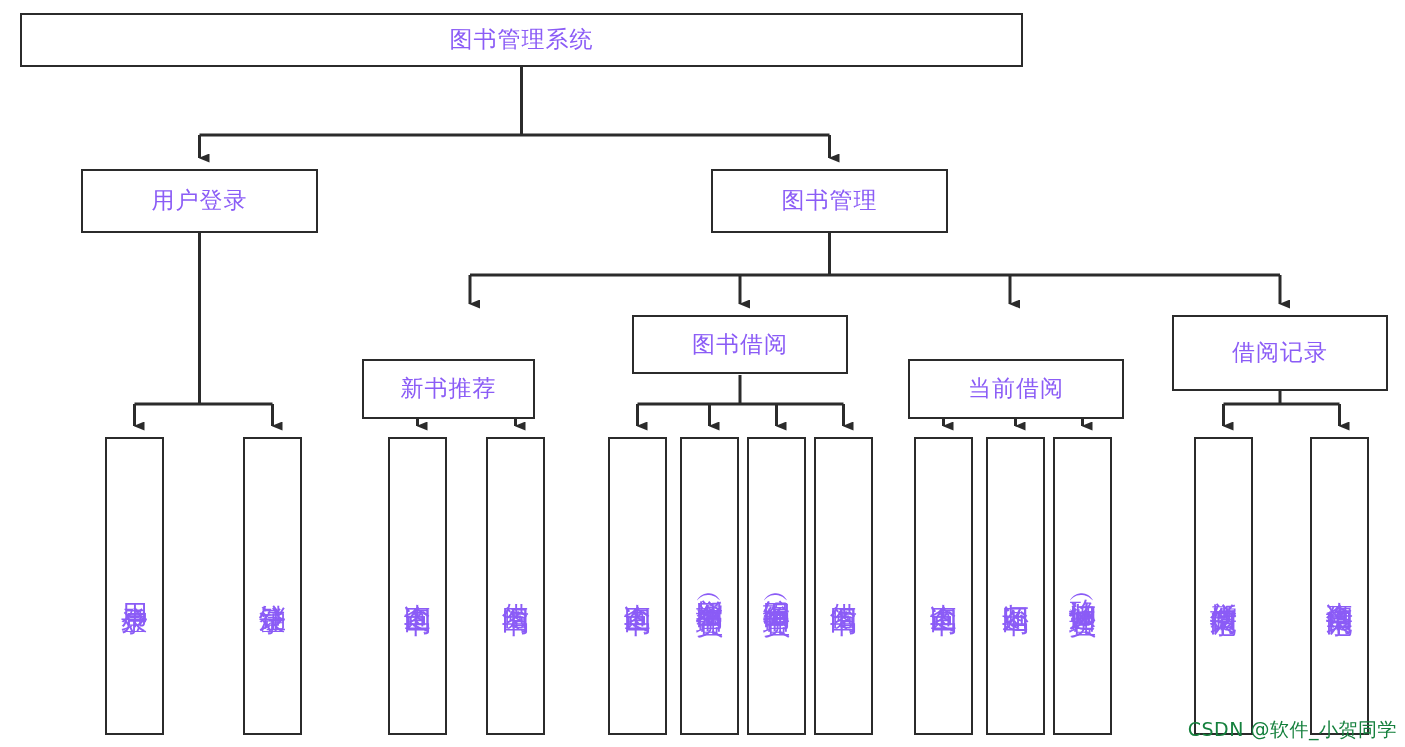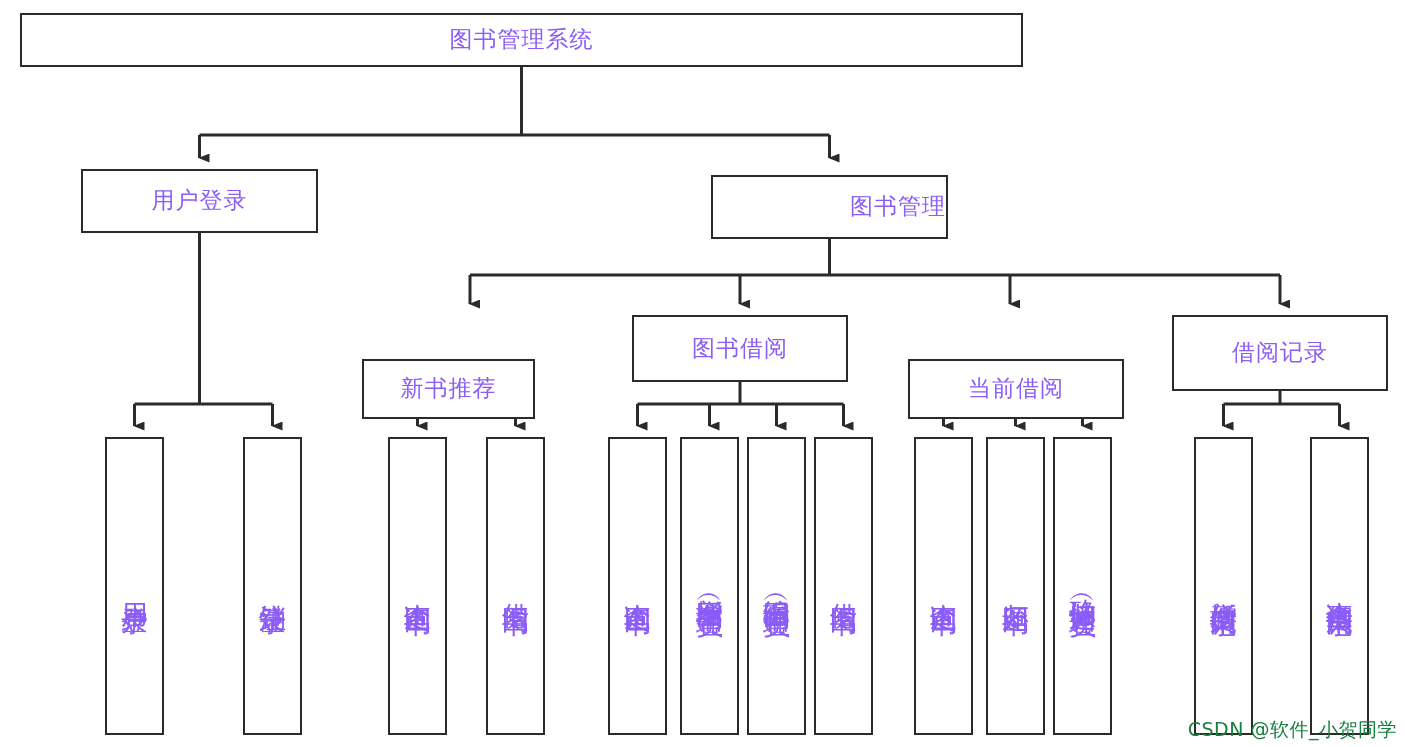--- a/index.html
+++ b/index.html
@@ -115,28 +115,28 @@
       </g>
   </svg>
 
   <div class="node horiz" style="left: 20px; top: 13px; width: 1003px; height: 54px;">
     <span>图书管理系统</span>
   </div>
 
   <div class="node horiz" style="left: 81px; top: 169px; width: 237px; height: 64px;">
     <span>用户登录</span>
   </div>
-  <div class="node horiz" style="left: 711px; top: 175px; width: 237px; height: 64px; justify-content: flex-end;">
+  <div class="node horiz" style="left: 711px; top: 169px; width: 237px; height: 64px;">
     <span>图书管理</span>
   </div>
 
   <div class="node horiz" style="left: 362px; top: 315px; width: 173px; height: 60px; margin-top: 44px;">
     <span>新书推荐</span>
   </div>
-  <div class="node horiz" style="left: 632px; top: 315px; width: 216px; height: 67px;">
+  <div class="node horiz" style="left: 632px; top: 315px; width: 216px; height: 59px;">
     <span>图书借阅</span>
   </div>
   <div class="node horiz" style="left: 908px; top: 315px; width: 216px; height: 60px; margin-top: 44px;">
     <span>当前借阅</span>
   </div>
   <div class="node horiz" style="left: 1172px; top: 315px; width: 216px; height: 76px;">
     <span>借阅记录</span>
   </div>
 
   <div class="node vert" style="left: 105px; top: 437px; width: 59px; height: 298px;">

